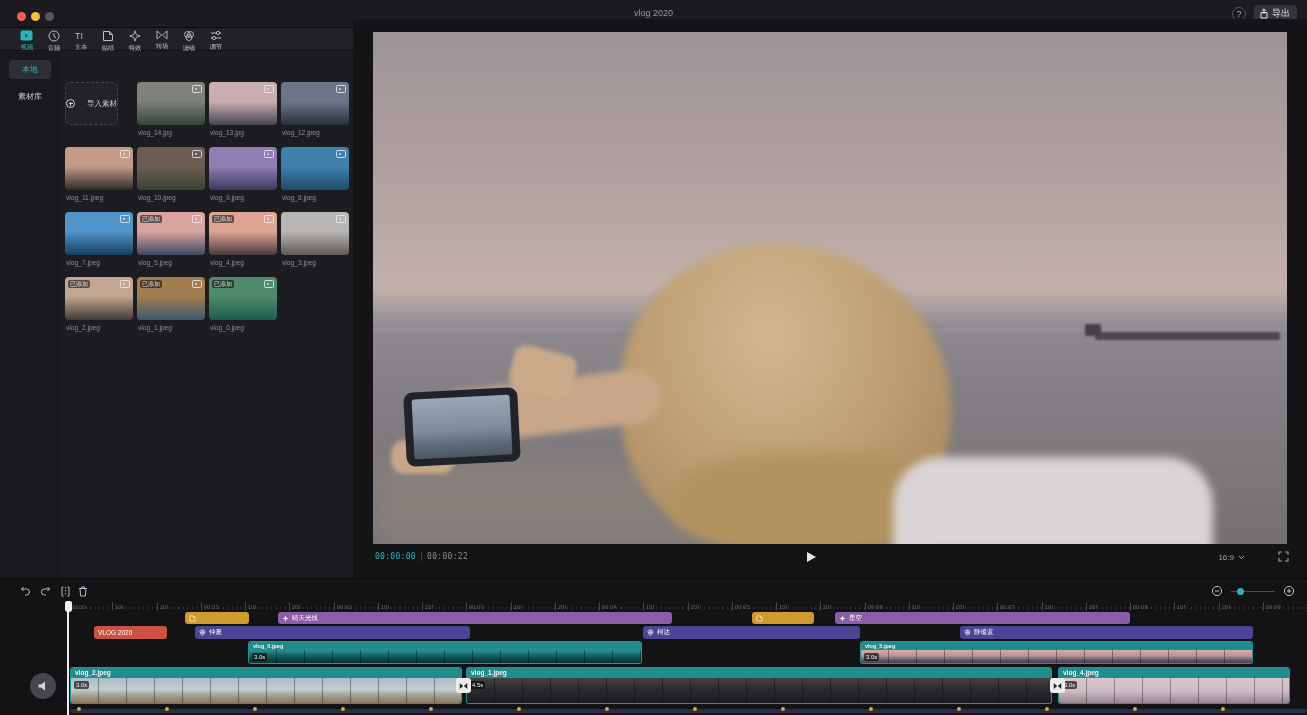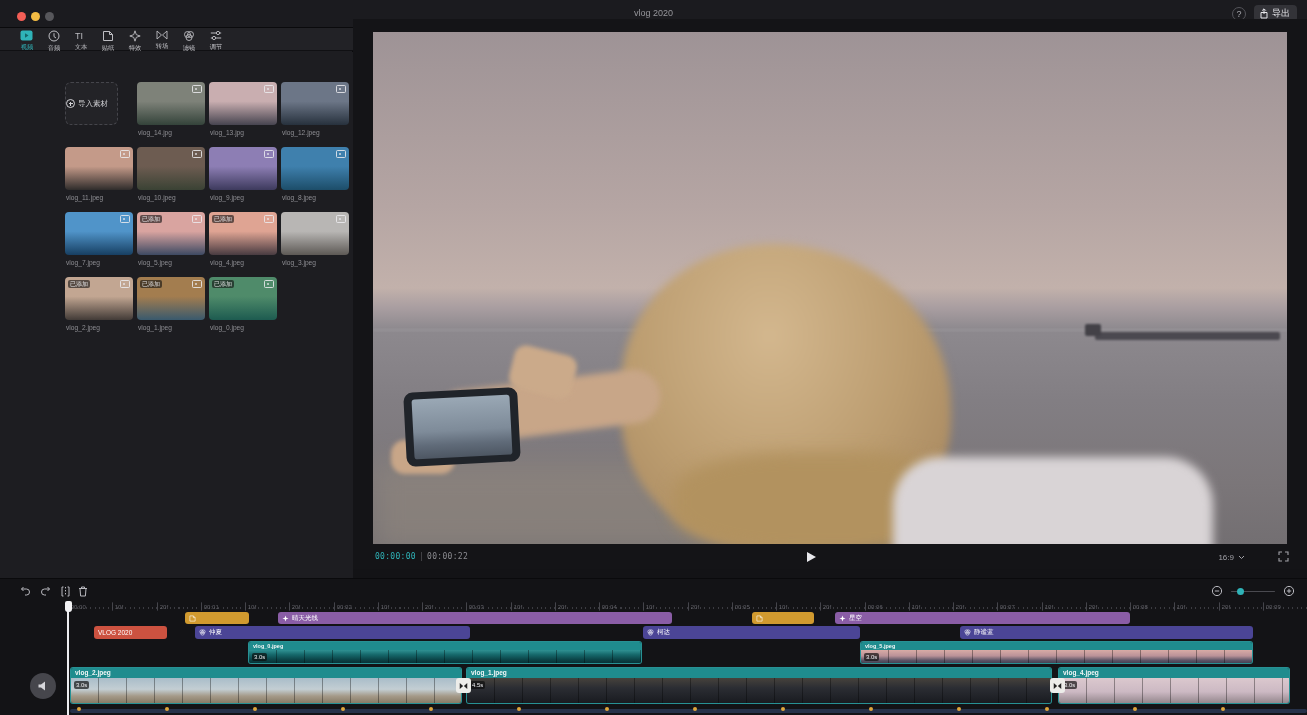--- a/index.html
+++ b/index.html
@@ -30,21 +30,21 @@
   .side-item { margin:8px 9px 0 9px; padding:4px 0; text-align:center; font-size:8px; color:#c9c9ce; border-radius:4px; }
   .side-item.active { background:#2e2e34; color:#2fb3b8; }
   .media-area { position:absolute; left:60px; top:24px; width:293px; height:526px; background:#1d1d21; }
   .media-grid { position:absolute; left:5px; top:30px; display:grid; grid-template-columns:repeat(4,68px); column-gap:4px; row-gap:22px; }
   .tile { position:relative; width:68px; height:43px; }
   .tile .thumb { width:68px; height:43px; border-radius:4px; }
   .tile .tname { position:absolute; left:1px; top:47px; font-size:7px; color:#8e8e93; white-space:nowrap; transform:scale(0.95); transform-origin:left; }
   .badge-added { position:absolute; left:3px; top:3px; background:rgba(15,15,15,.6); color:#e4e4e6; font-size:6px; padding:0 2px; border-radius:2px; line-height:8px; }
   .pic-ico { position:absolute; right:3px; top:3px; width:10px; height:8px; border:1px solid rgba(235,235,238,.85); border-radius:1.5px; }
   .pic-ico::after { content:""; position:absolute; left:1.5px; top:1.5px; width:2.5px; height:2.5px; border-radius:50%; background:rgba(235,235,238,.85); }
-  .import-tile { width:53px; height:43px; margin-right:5px; border:1px dashed #45454b; border-radius:6px; background:#232327; display:flex; align-items:center; justify-content:flex-start; gap:3px; color:#d2d2d6; font-size:7.5px; }
+  .import-tile { width:53px; height:43px; margin-right:5px; border:1px dashed #45454b; border-radius:6px; background:#232327; display:flex; align-items:center; justify-content:space-between; gap:3px; color:#d2d2d6; font-size:7.5px; }
   .import-plus { width:9px; height:9px; border:1px solid #d2d2d6; border-radius:50%; position:relative; flex:none; }
   .import-plus::before,.import-plus::after{ content:""; position:absolute; background:#d2d2d6; }
   .import-plus::before{ left:1.5px; right:1.5px; top:3px; height:1px; }
   .import-plus::after{ top:1.5px; bottom:1.5px; left:3px; width:1px; }
 
   
   .preview-panel { position:absolute; left:353px; top:19px; width:954px; height:550px; background:#141417; }
   .video { position:absolute; left:20px; top:13px; width:914px; height:512px; overflow:hidden; background:linear-gradient(180deg,#9e9396 0%,#b5a5a3 34%,#c2b1ab 50%,#a89da0 54%,#8d898e 58%,#827e83 72%,#7b7679 88%,#736f72 100%); }
   .scene { position:absolute; }
   .sc-horizon { left:0; top:297px; width:914px; height:2px; background:rgba(255,255,255,.10); filter:blur(1px); }
@@ -202,20 +202,24 @@
         <div class="tab">
           <span class="ticon">
             <svg width="12" height="11" viewBox="0 0 12 11">
               <path d="M0.8 3h10.4 M0.8 8h10.4" stroke="currentColor"></path>
               <circle cx="8" cy="3" r="1.6" fill="#131316" stroke="currentColor"></circle>
               <circle cx="4" cy="8" r="1.6" fill="#131316" stroke="currentColor"></circle>
             </svg>
           </span>
           <span class="tlabel">调节</span>
         </div>
+      </div>
+    <div class="sidebar" id="sidebar">
+        <div class="side-item active">本地</div>
+        <div class="side-item">素材库</div>
       </div>
     <div class="media-area">
       <div class="media-grid" id="mediaGrid">
           <div class="import-tile">
             <span class="import-plus"></span>
             <span>导入素材</span>
           </div>
           <div class="tile">
             <div class="thumb" style="background: linear-gradient(rgb(126, 130, 121) 0%, rgb(126, 130, 121) 45%, rgb(52, 67, 58) 100%);"></div>
             <div class="pic-ico"></div>

